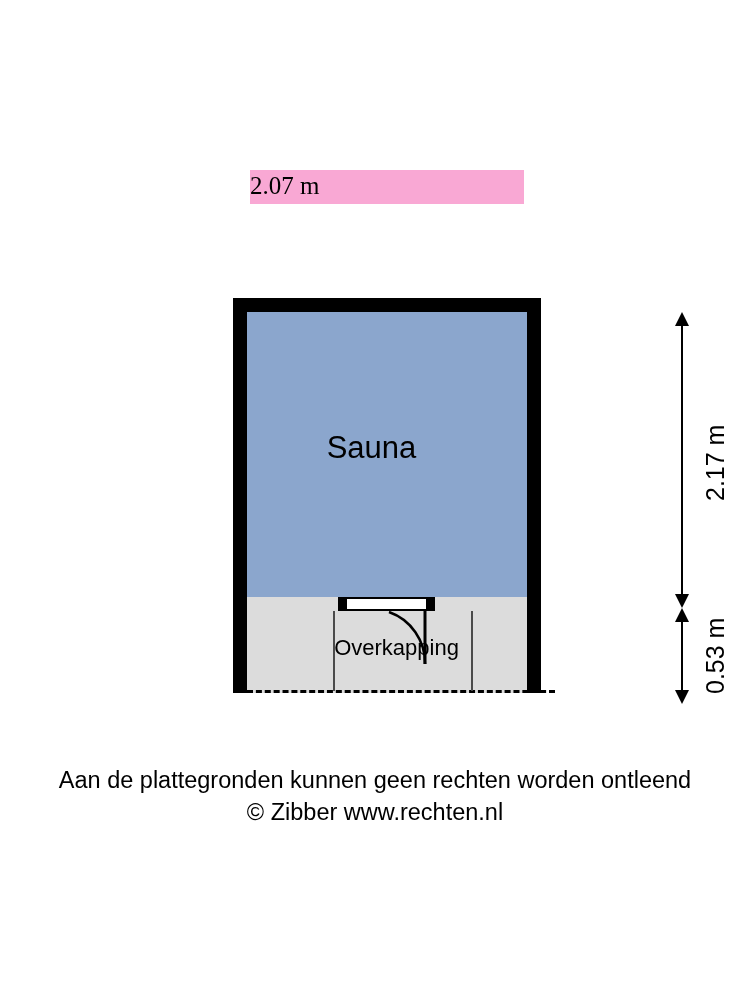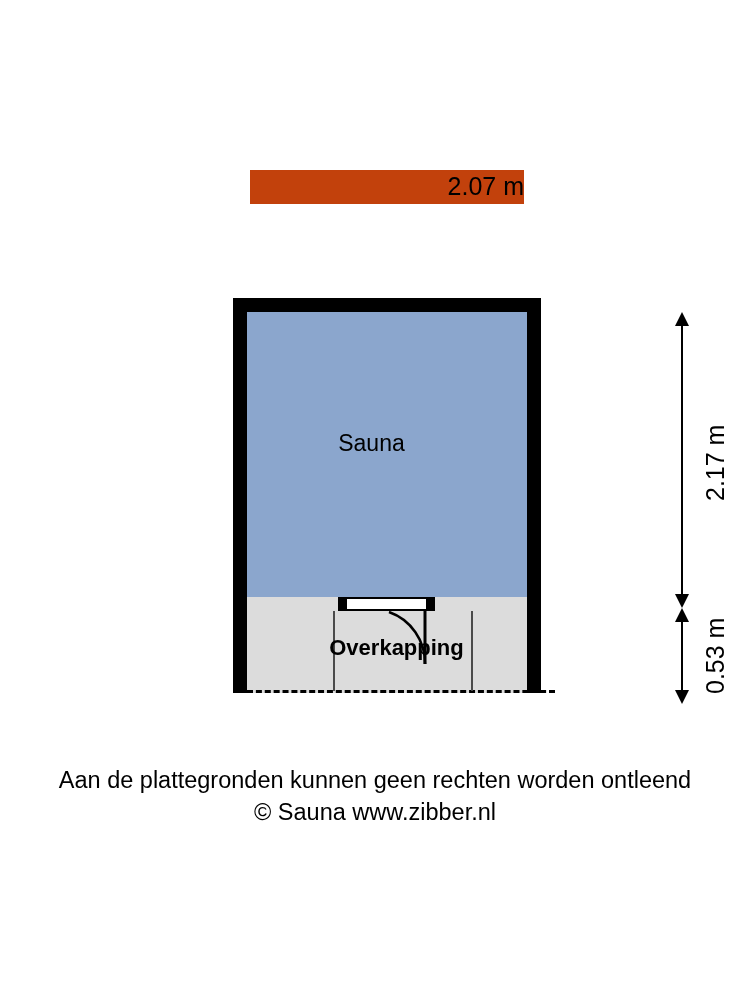--- a/index.html
+++ b/index.html
@@ -48,25 +48,26 @@
     width: 0; height: 0;
     border-top: 7px solid transparent;
     border-bottom: 7px solid transparent;
     border-left: 14px solid #000;
   }
   #top-dim .dim-label {
     position: absolute;
     left: 0;
     top: 0;
     width: 274px;
-    text-align: right;
+    text-align: left;
     font-size: 25px;
-    background: #c2410c;
+    background: #f9a8d4;
     padding: 2px 0 4px 0;
     line-height: 28px;
+    font-family: Liberation Serif, serif;
   }
 
   
   #floorplan {
     position: absolute;
     left: 233px;
     top: 298px;
     width: 308px;
     height: 395px;
   }
@@ -84,21 +85,21 @@
     border-top: 14px solid #000000;
     border-bottom: 14px solid #000000;
     background: #8ba6cd;
   }
   .sauna-label {
     position: absolute;
     left: 0;
     top: 132px;
     width: 277px;
     text-align: center;
-    font-size: 23px;
+    font-size: 31px;
     color: #000;
   }
 
   
   .overkapping-area {
     position: absolute;
     left: 0;
     top: 299px;
     width: 308px;
     height: 96px;
@@ -117,21 +118,20 @@
     box-sizing: border-box;
   }
   .overkapping-label {
     position: absolute;
     left: 0;
     top: 337px;
     width: 327px;
     text-align: center;
     font-size: 22px;
     color: #000;
-    font-weight: bold;
   }
   
   .ok-line {
     position: absolute;
     width: 1.5px;
     background: #4a4a4a;
   }
   .ok-line-left  { left: 100px; top: 313px; height: 80px; }
   .ok-line-right { left: 238px; top: 313px; height: 80px; }
 
@@ -264,14 +264,14 @@
   <div class="vdim-label" style="left:44px; top:205px;">2.17 m</div>
 
   <div class="v-arrow-up" style="top:308px;"></div>
   <div class="vdim-line" style="top:318px; height:72px;"></div>
   <div class="v-arrow-down" style="top:390px;"></div>
   <div class="vdim-label" style="left:44px; top:398px;">0.53 m</div>
 </div>
 
 <div id="footer">
   <div class="line1">Aan de plattegronden kunnen geen rechten worden ontleend</div>
-  <div class="line2">© Sauna www.zibber.nl</div>
+  <div class="line2">© Zibber www.rechten.nl</div>
 </div>
 
 </body></html>

